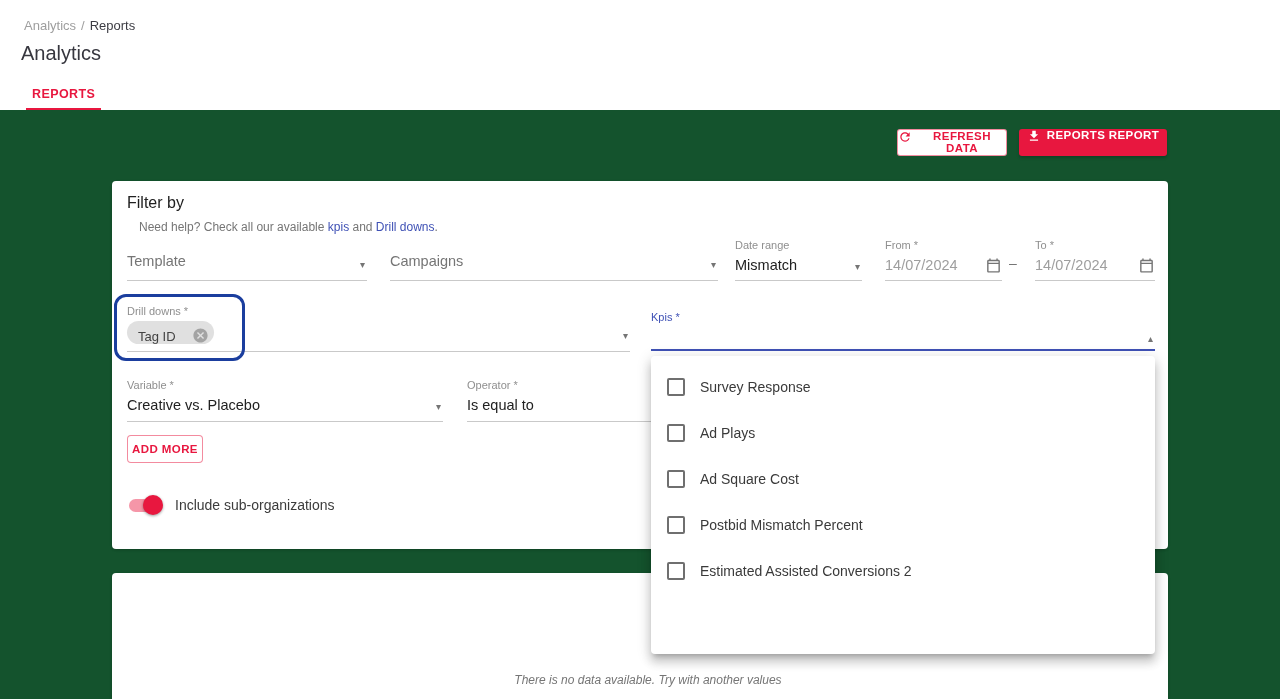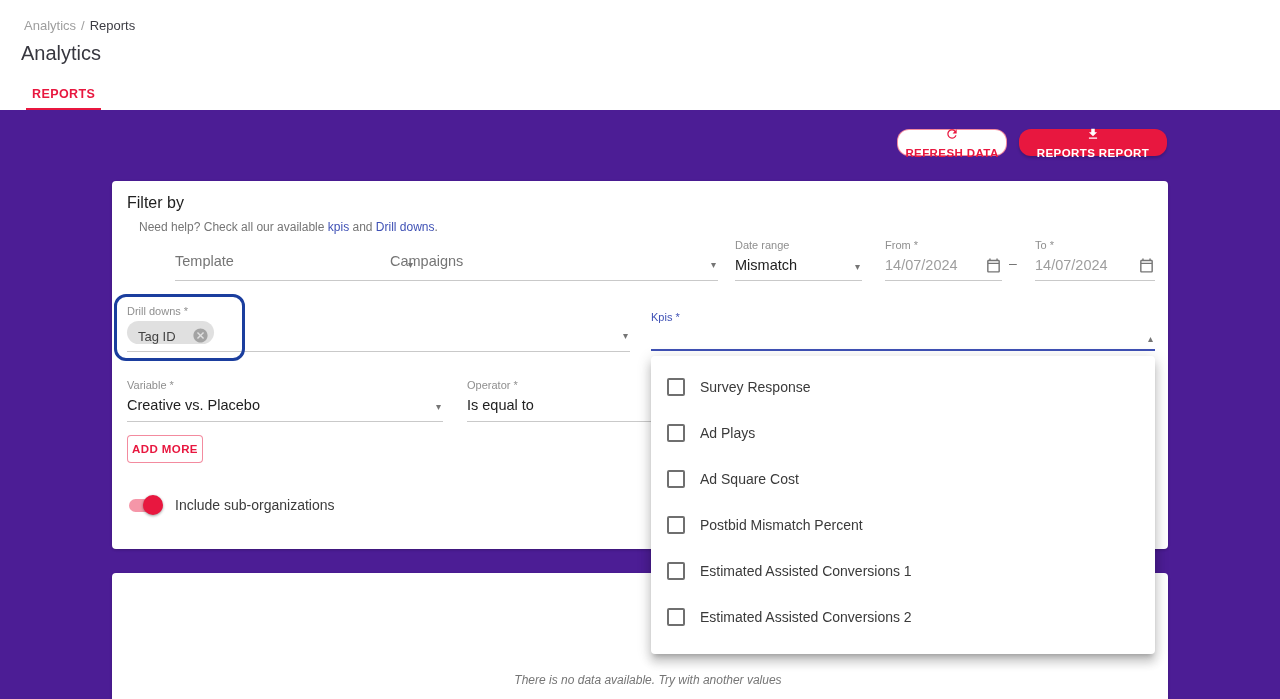--- a/index.html
+++ b/index.html
@@ -1,31 +1,31 @@
 <!DOCTYPE html>
 <html><head>
 <meta charset="utf-8">
 <style>
   * { margin:0; padding:0; box-sizing:border-box; }
   html,body { width:1280px; height:699px; }
   body { font-family:"Liberation Sans", sans-serif; background:#f4f4f6; overflow:hidden; }
-  .page { position:relative; width:1280px; height:699px; background:#4c1d95; overflow:hidden; }
+  .page { position:relative; width:1280px; height:699px; background:#14532d; overflow:hidden; }
 
   
   .header { position:absolute; left:0; top:0; width:1280px; height:110px; background:#ffffff; }
   .breadcrumb { position:absolute; left:24px; top:18px; font-size:13px; color:#9e9e9e; }
   .breadcrumb .sep { margin:0 5px; color:#9e9e9e; }
   .breadcrumb .current { color:#3c3c43; }
   .page-title { position:absolute; left:21px; top:42px; font-size:20px; font-weight:500; color:#37373f; }
   .tab { position:absolute; left:26px; top:80px; height:30px; padding:0 6px; display:flex; align-items:center;
          font-size:12.5px; font-weight:600; letter-spacing:0.4px; color:#e8173f; border-bottom:2px solid #e8173f; cursor:pointer; }
 
   
-  .btn { position:absolute; top:129px; height:27px; display:flex; align-items:center; justify-content:center; gap:6px;
-         border-radius:12px; font-size:11.5px; font-weight:600; letter-spacing:0.4px; cursor:pointer;flex-direction:column; }
+  .btn { position:absolute; top:129px; height:27px; display:flex; align-items:flex-start; justify-content:center; gap:6px;
+         border-radius:3px; font-size:11.5px; font-weight:600; letter-spacing:0.4px; cursor:pointer; }
   .btn-outline { left:897px; width:110px; background:#fff; border:1px solid rgba(232,23,63,0.5); color:#e8173f; }
   .btn-filled { left:1019px; width:148px; background:#e8173f; border:none; color:#ffffff; box-shadow:0 2px 3px rgba(0,0,0,0.2); }
   .btn svg { display:block; }
 
   
   .card { position:absolute; background:#ffffff; border-radius:4px; box-shadow:0 1px 3px rgba(0,0,0,0.12), 0 1px 2px rgba(0,0,0,0.10); }
   .filter-card { left:112px; top:181px; width:1056px; height:368px; }
   .empty-card { left:112px; top:573px; width:1056px; height:160px; }
   .empty-text { position:absolute; left:8px; top:100px; width:100%; text-align:center; font-size:12px; font-style:italic; color:#757575; }
 
@@ -100,21 +100,21 @@
           <path d="M5 20h14v-2H5v2zM19 9h-4V3H9v6H5l7 7 7-7z"></path>
         </svg>
       </span>
     <span>REPORTS REPORT</span>
   </button>
 
   <div class="card filter-card">
     <div class="filter-title">Filter by</div>
     <div class="help"><span>Need help? Check all our available </span><a>kpis</a><span> and </span><a>Drill downs</a><span>.</span></div>
 
-    <div class="fld" style="left:15px; top:58px; width:240px; height:42px;margin-left:48px;">
+    <div class="fld" style="left:15px; top:58px; width:240px; height:42px;">
       <span class="val placeholder">Template</span>
       <span class="caret" style="top:20px;">▾</span>
       <span class="line"></span>
     </div>
     <div class="fld" style="left:278px; top:58px; width:328px; height:42px;">
       <span class="val placeholder">Campaigns</span>
       <span class="caret" style="top:20px;">▾</span>
       <span class="line"></span>
     </div>
     <div class="fld" style="left:623px; top:58px; width:127px; height:42px;">
@@ -204,24 +204,20 @@
       <div class="option">
         <span class="cbx"></span>
         <span class="opt-label">Ad Square Cost</span>
       </div>
 
       <div class="option">
         <span class="cbx"></span>
         <span class="opt-label">Postbid Mismatch Percent</span>
       </div>
 
-      <div class="option">
-        <span class="cbx"></span>
-        <span class="opt-label">Estimated Assisted Conversions 1</span>
-      </div>
 
       <div class="option">
         <span class="cbx"></span>
         <span class="opt-label">Estimated Assisted Conversions 2</span>
       </div>
 
       <div class="option">
         
         
       </div>

